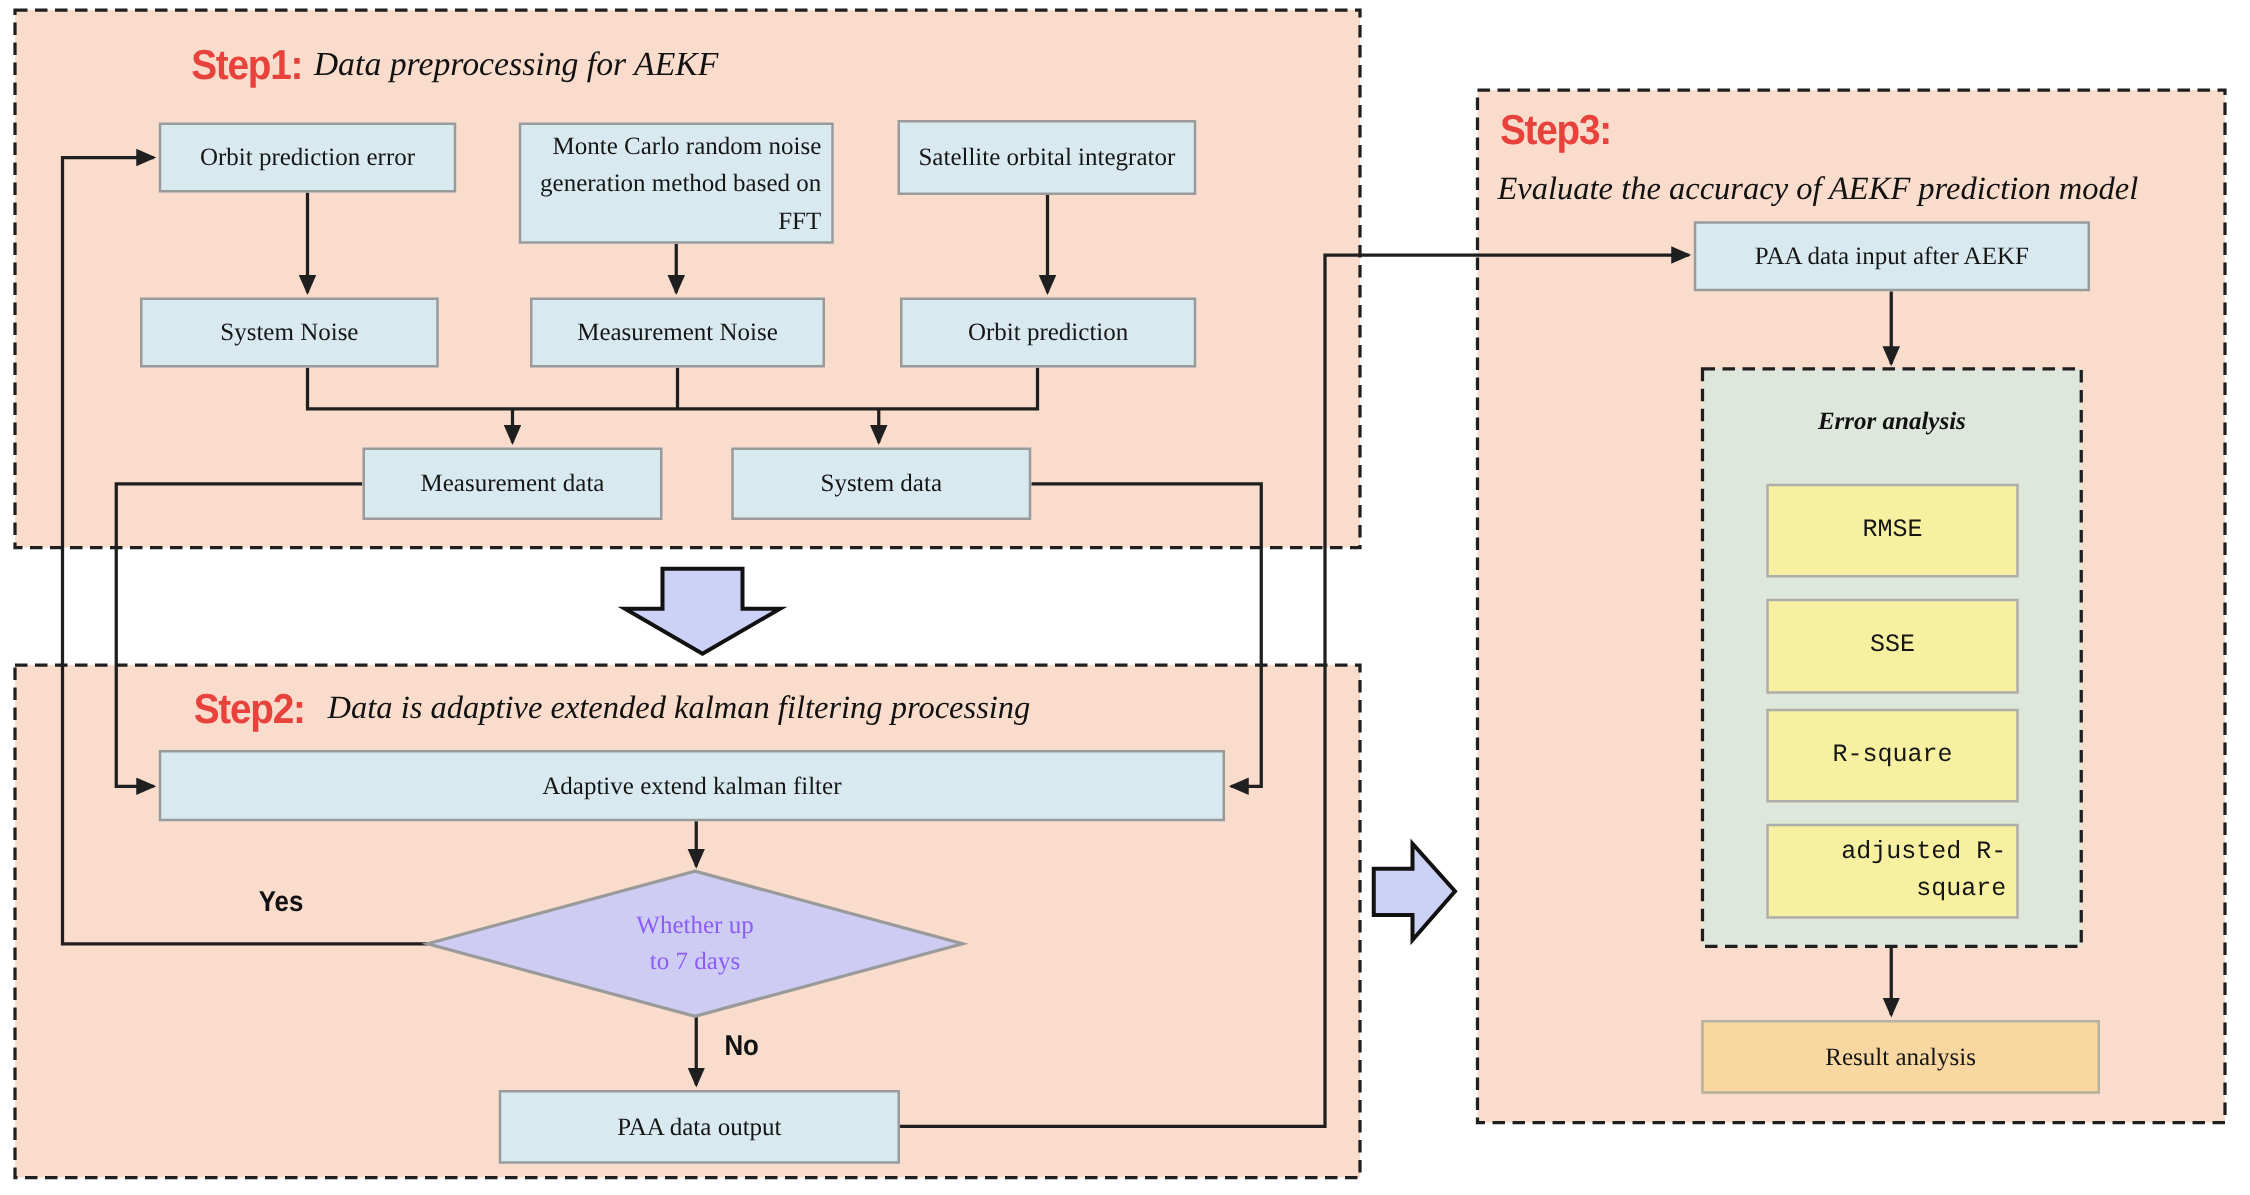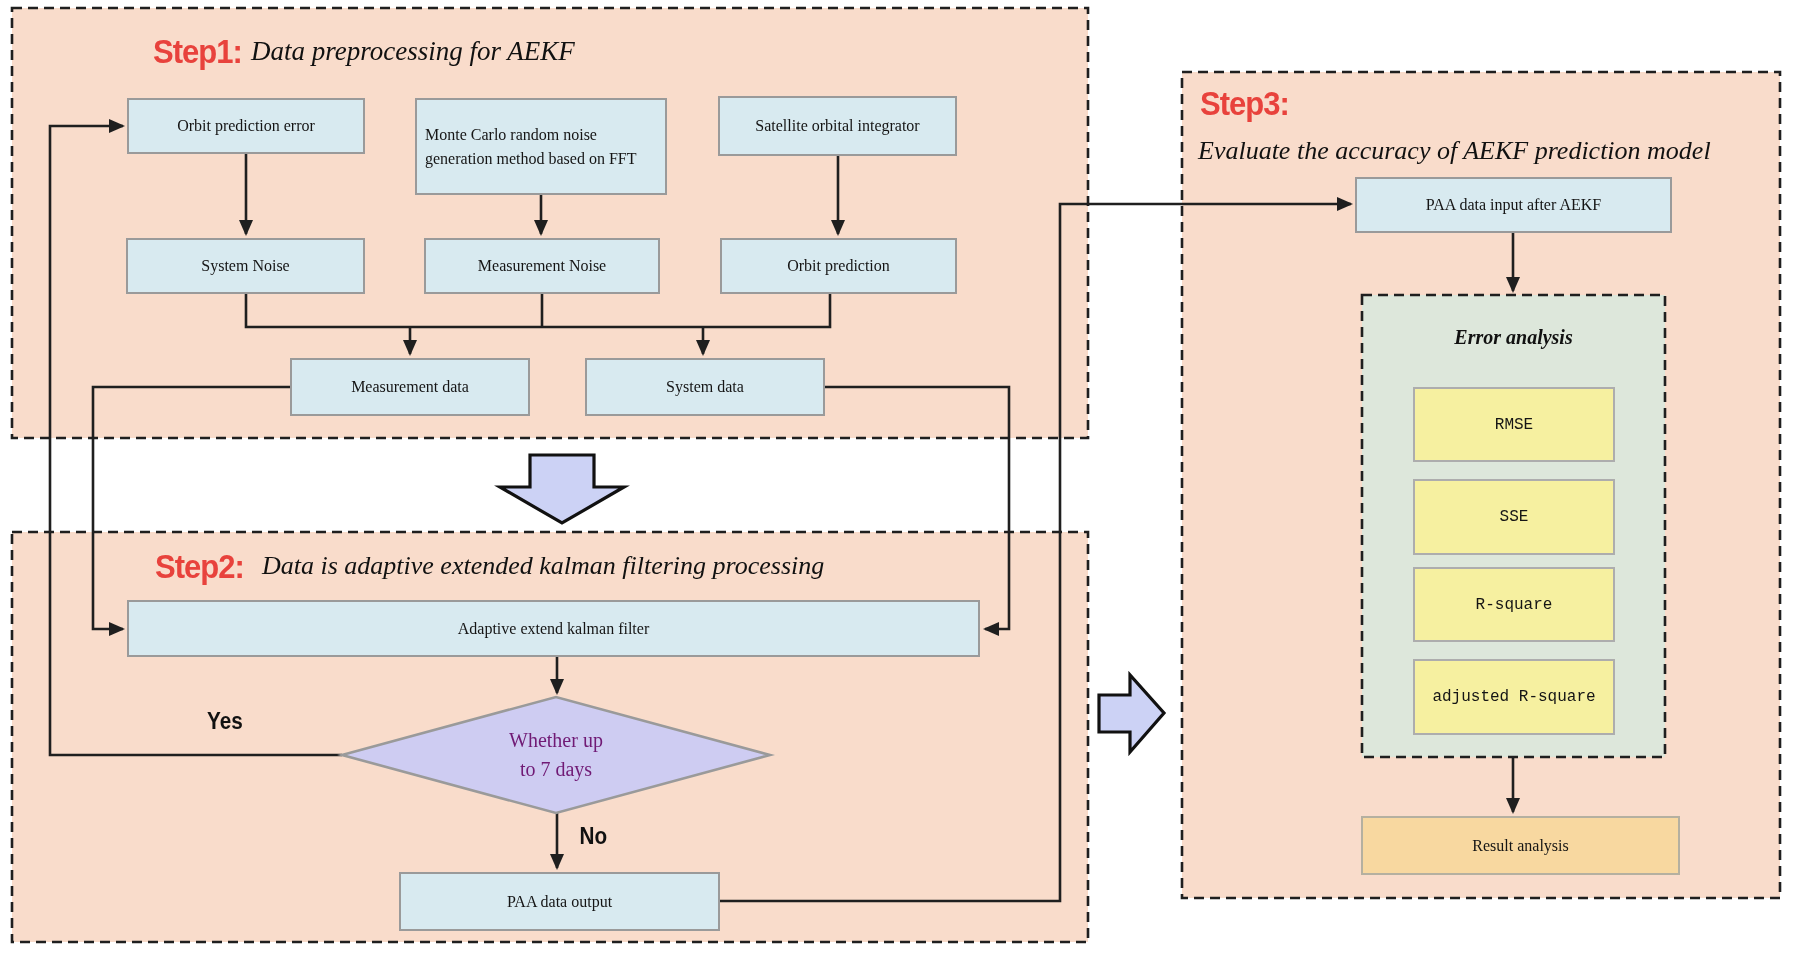--- a/index.html
+++ b/index.html
@@ -6,36 +6,36 @@
   #stage{
     position:relative;width:1800px;height:956px;background:#ffffff;
     font-family:"Liberation Serif", serif;overflow:hidden;
   }
   .panel{position:absolute;z-index:0;}
   .panel.salmon{background:#f9dccb;}
   .panel.green{background:#dde7db;}
   svg.layer{position:absolute;left:0;top:0;z-index:1;}
   .node{
     position:absolute;z-index:2;display:flex;align-items:center;justify-content:center;
-    text-align:left;background:#d8eaf0;border:2px solid #9a9a9a;
-    font-size:16px;color:#151515;line-height:1.5;padding:0 8px;box-sizing:border-box;
+    text-align:right;background:#d8eaf0;border:2px solid #9a9a9a;
+    font-size:20px;color:#151515;line-height:1.5;padding:0 8px;box-sizing:border-box;
   }
   .node.yellow{background:#f6f0a0;border-color:#adadad;font-family:Liberation Mono, monospace;}
   .node.tan{background:#f8d8a0;border-color:#b5b0a0;}
   .steplabel{
     position:absolute;z-index:2;color:#e8423c;
     font-family:"Liberation Sans", sans-serif;font-weight:bold;font-size:31px;
     letter-spacing:-1px;transform:scaleY(1.08);transform-origin:top left;white-space:nowrap;
   }
   .steptitle{
     position:absolute;z-index:2;color:#111;font-weight:normal;font-style:italic;
     font-size:27px;white-space:nowrap;
   }
   .decision-text{
-    position:absolute;z-index:2;text-align:center;font-size:20px;line-height:1.45;color:#701a75;
+    position:absolute;z-index:2;text-align:center;font-size:20px;line-height:1.45;color:#8b5cf6;
   }
   .branch-label{
     position:absolute;z-index:2;font-family:"Liberation Sans", sans-serif;
     font-weight:bold;font-size:23px;color:#111;transform:scaleX(0.9);transform-origin:center;
   }
   .errtitle{
     position:absolute;z-index:2;font-weight:bold;font-style:italic;font-size:20px;
     color:#111;text-align:center;
   }
 </style>
@@ -85,21 +85,21 @@
     <polygon points="530,455 594,455 594,487 624,487 562,523 500,487 530,487" fill="#ccd2f5" stroke="#111" stroke-width="3.2"></polygon>
     <polygon points="1099,695 1130,695 1130,675 1164,713 1130,752 1130,732 1099,732" fill="#ccd2f5" stroke="#111" stroke-width="3.2"></polygon>
   </svg>
 
   <div class="steplabel" style="left:153px;top:33px;">Step1:</div>
   <div class="steptitle" style="left:251px;top:36px;">Data preprocessing for AEKF</div>
 
   <div class="node" style="left:127px;top:98px;width:238px;height:56px;">Orbit prediction error</div>
   <div class="node" style="left:415px;top:98px;width:252px;height:97px;">Monte Carlo random noise generation method based on FFT</div>
   <div class="node" style="left:718px;top:96px;width:239px;height:60px;">Satellite orbital integrator</div>
-  <div class="node" style="left:126px;top:238px;width:239px;height:56px;">System Noise</div>
+  <div class="node" style="left:112px;top:238px;width:239px;height:56px;">System Noise</div>
   <div class="node" style="left:424px;top:238px;width:236px;height:56px;">Measurement Noise</div>
   <div class="node" style="left:720px;top:238px;width:237px;height:56px;">Orbit prediction</div>
   <div class="node" style="left:290px;top:358px;width:240px;height:58px;">Measurement data</div>
   <div class="node" style="left:585px;top:358px;width:240px;height:58px;">System data</div>
 
   <div class="steplabel" style="left:155px;top:548px;">Step2:</div>
   <div class="steptitle" style="left:262px;top:551px;font-size:26px;">Data is adaptive extended kalman filtering processing</div>
 
   <div class="node" style="left:127px;top:600px;width:853px;height:57px;">Adaptive extend kalman filter</div>
 

